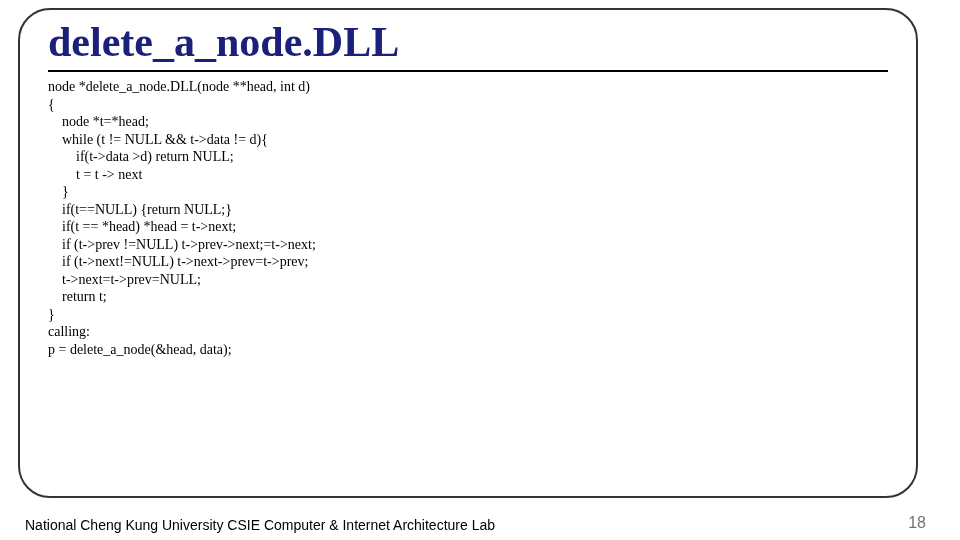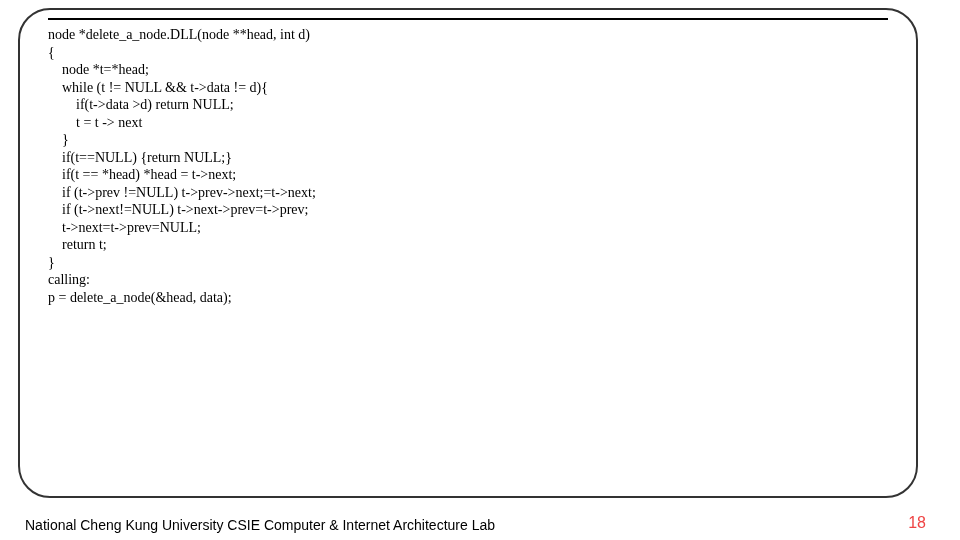--- a/index.html
+++ b/index.html
@@ -56,27 +56,28 @@
     text-align: center;
     line-height: 1.2;
     width: 520px;
   }
   .page-num {
     position: absolute;
     right: 34px;
     bottom: 8px;
     font-family: Arial, Helvetica, sans-serif;
     font-size: 16px;
-    color: #ef4444;
+    color: #737373;
   }
 </style>
 </head>
 <body>
 
 <div class="slide-frame">
+  <h1 class="title">delete_a_node.DLL</h1>
   <hr class="title-underline">
   <div class="code" id="code-block">node *delete_a_node.DLL(node **head, int d)
 {
     node *t=*head;
     while (t != NULL &amp;&amp; t-&gt;data != d){
         if(t-&gt;data &gt;d) return NULL;
         t = t -&gt; next
     }
     if(t==NULL) {return NULL;}
     if(t == *head) *head = t-&gt;next;

